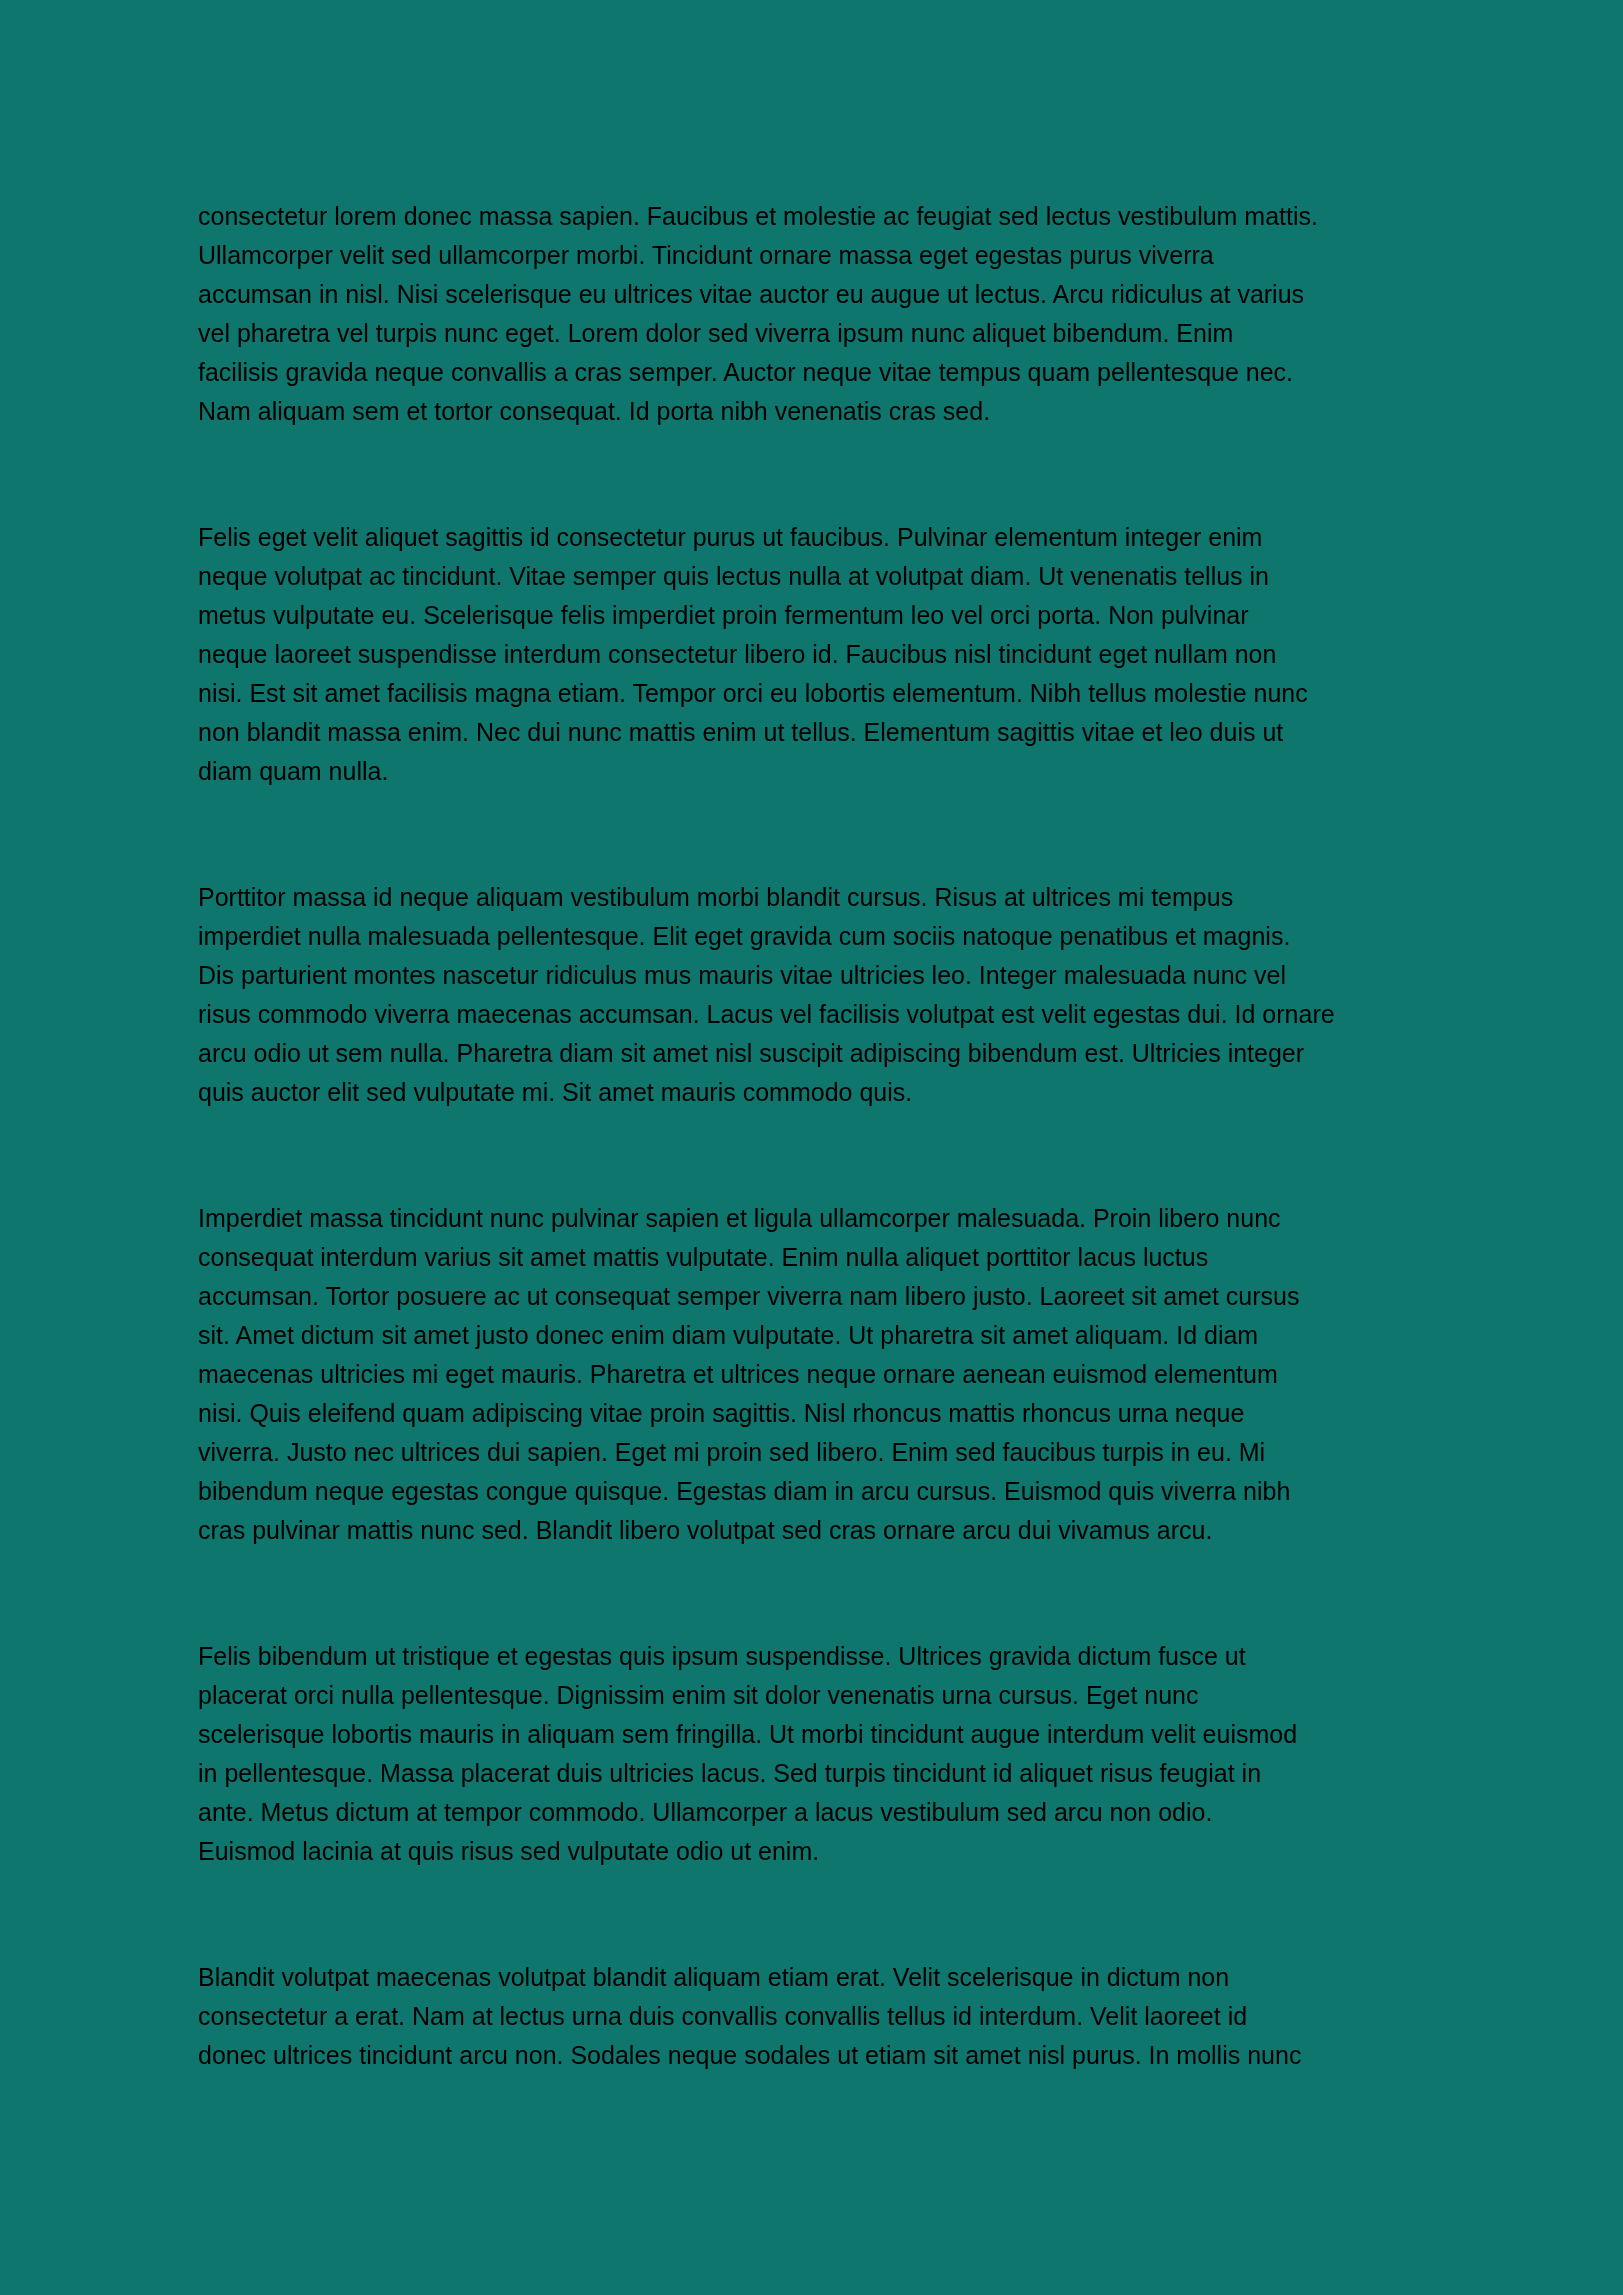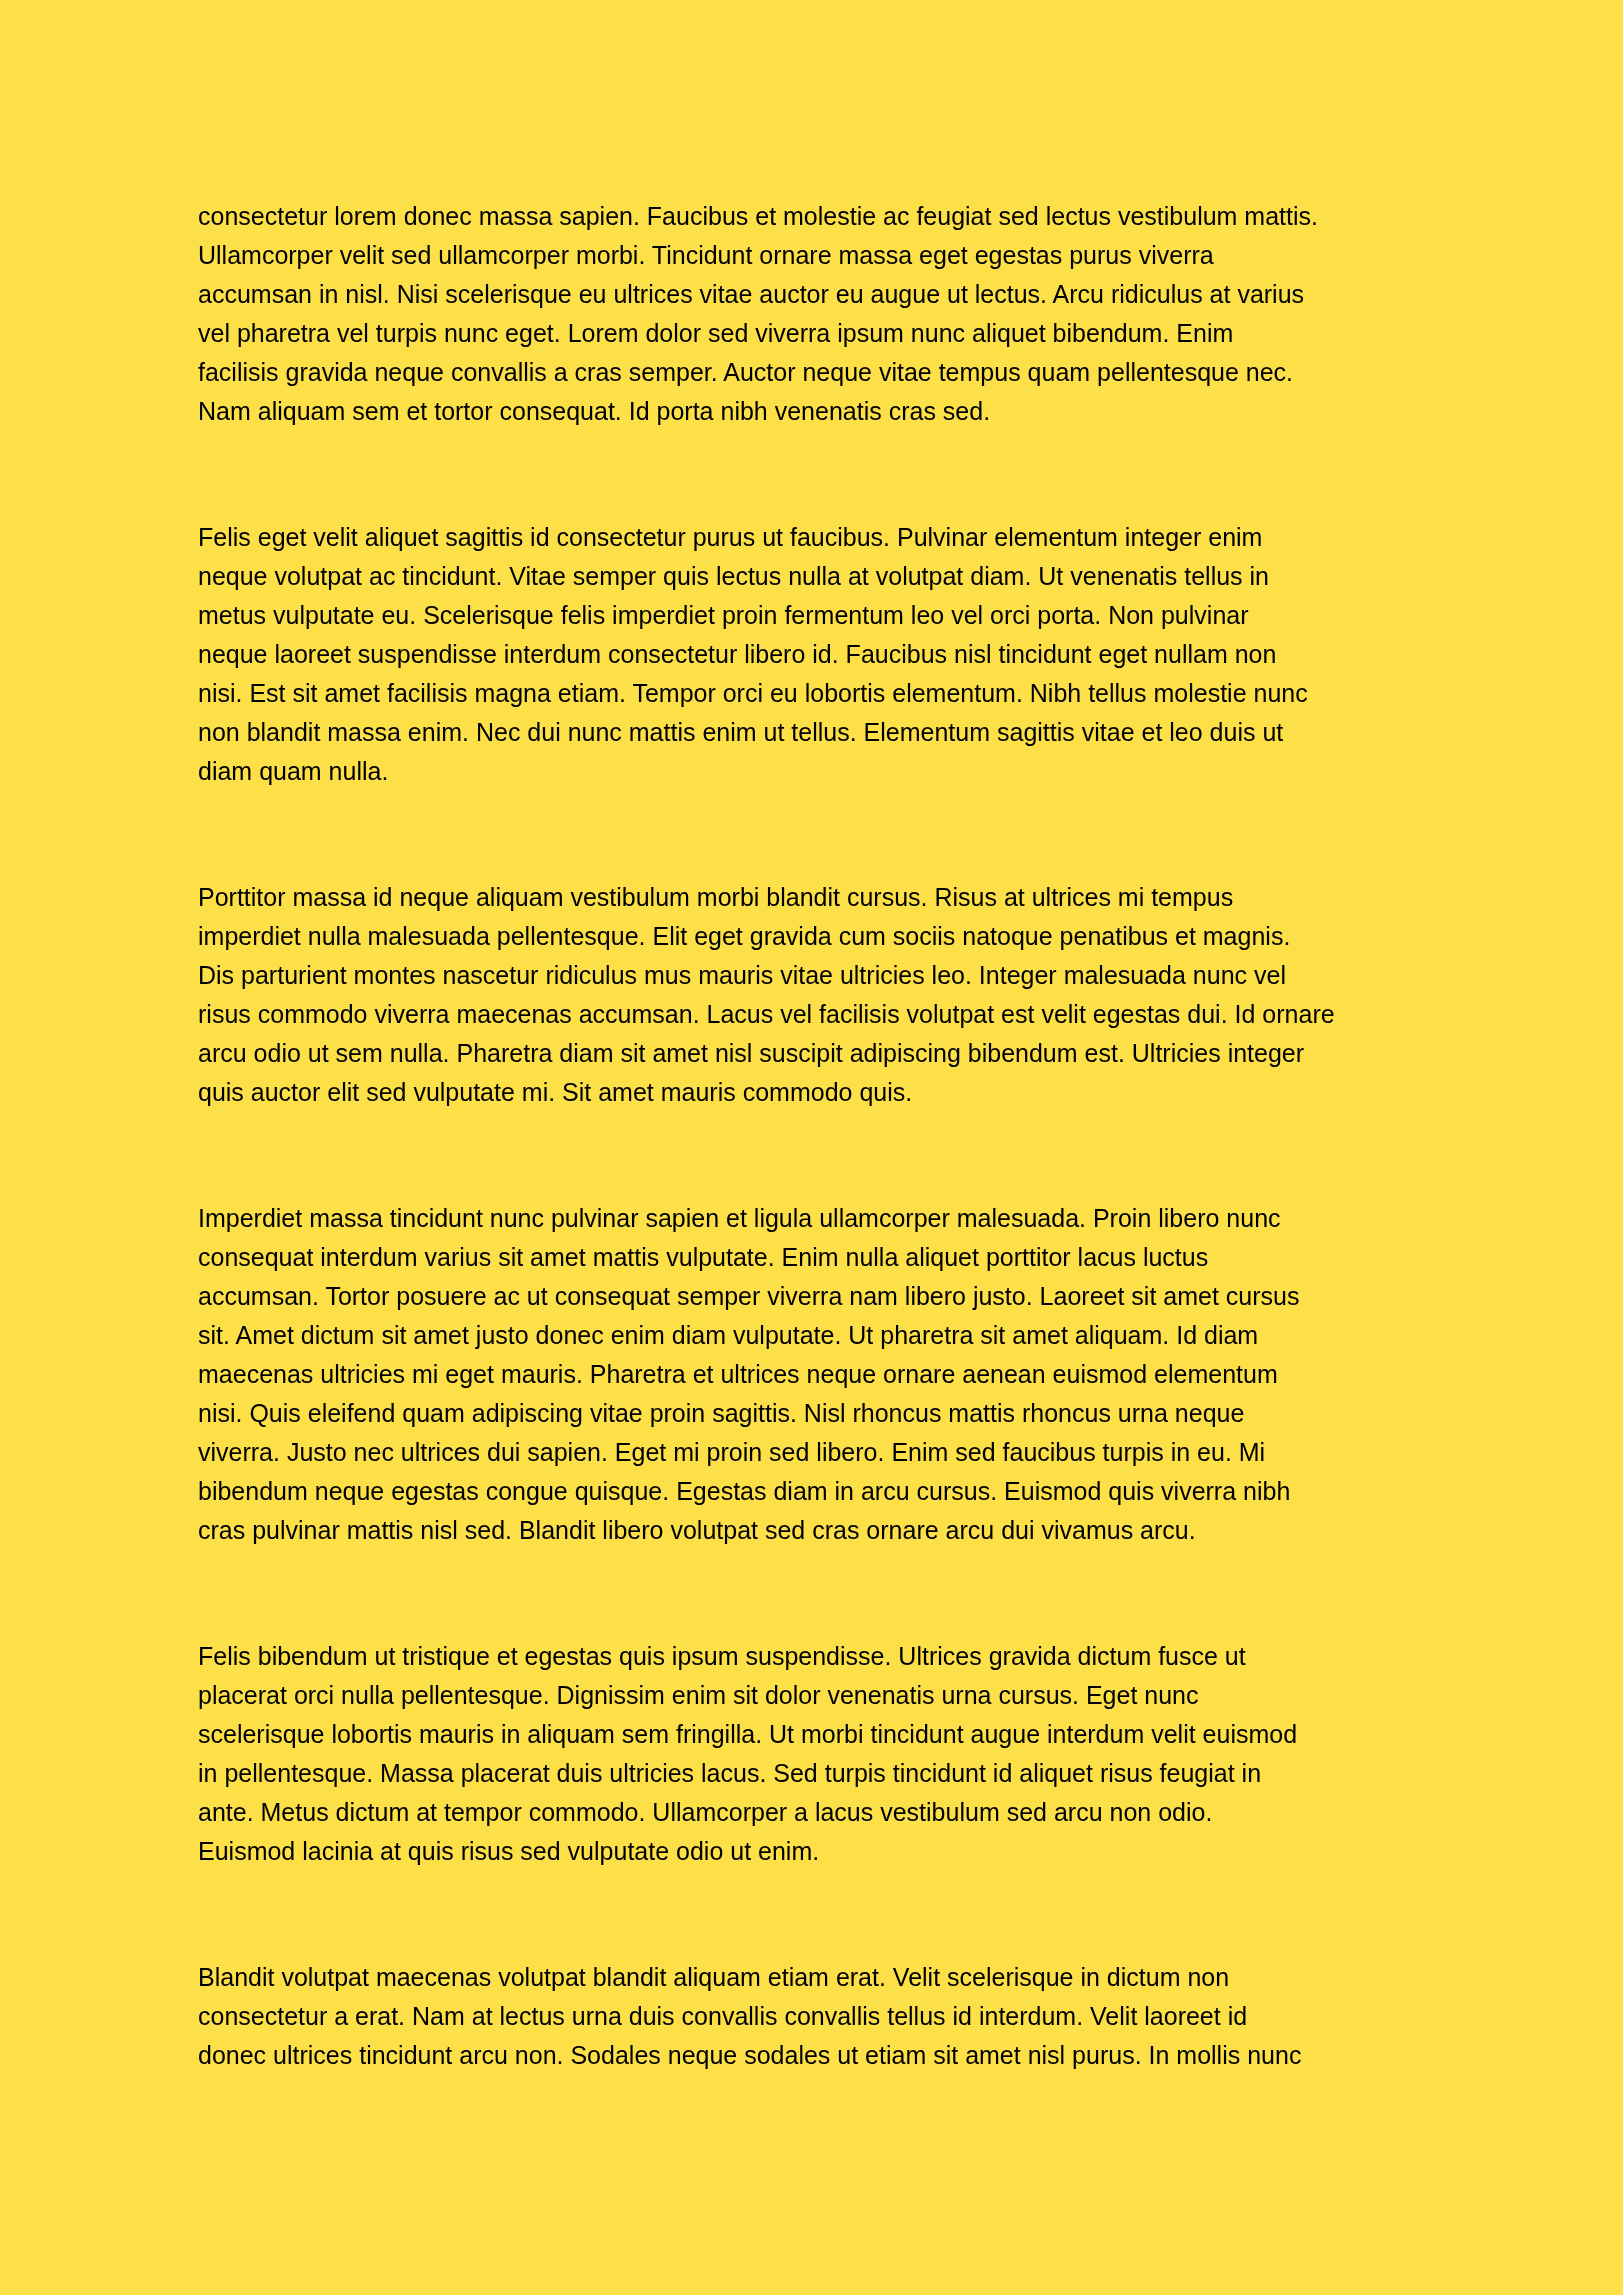--- a/index.html
+++ b/index.html
@@ -12,21 +12,21 @@
       height: 2295px;
       position: relative;
       overflow: hidden;
     }
     .page {
       position: absolute;
       left: 0;
       top: 0;
       width: 1623px;
       height: 2295px;
-      background: #fde047;
+      background: #0f766e;
     }
     .body-text {
       position: absolute;
       left: 198px;
       top: 197px;
       width: 1243px;
       font-family: "Liberation Sans", sans-serif;
       font-size: 25px;
       line-height: 39px;
       color: #000000;
@@ -77,21 +77,21 @@
 
     <p class="para">
       <span class="line">Imperdiet massa tincidunt nunc pulvinar sapien et ligula ullamcorper malesuada. Proin libero nunc</span>
       <span class="line">consequat interdum varius sit amet mattis vulputate. Enim nulla aliquet porttitor lacus luctus</span>
       <span class="line">accumsan. Tortor posuere ac ut consequat semper viverra nam libero justo. Laoreet sit amet cursus</span>
       <span class="line">sit. Amet dictum sit amet justo donec enim diam vulputate. Ut pharetra sit amet aliquam. Id diam</span>
       <span class="line">maecenas ultricies mi eget mauris. Pharetra et ultrices neque ornare aenean euismod elementum</span>
       <span class="line">nisi. Quis eleifend quam adipiscing vitae proin sagittis. Nisl rhoncus mattis rhoncus urna neque</span>
       <span class="line">viverra. Justo nec ultrices dui sapien. Eget mi proin sed libero. Enim sed faucibus turpis in eu. Mi</span>
       <span class="line">bibendum neque egestas congue quisque. Egestas diam in arcu cursus. Euismod quis viverra nibh</span>
-      <span class="line">cras pulvinar mattis nisl sed. Blandit libero volutpat sed cras ornare arcu dui vivamus arcu.</span>
+      <span class="line">cras pulvinar mattis nunc sed. Blandit libero volutpat sed cras ornare arcu dui vivamus arcu.</span>
     </p>
 
     <p class="para">
       <span class="line">Felis bibendum ut tristique et egestas quis ipsum suspendisse. Ultrices gravida dictum fusce ut</span>
       <span class="line">placerat orci nulla pellentesque. Dignissim enim sit dolor venenatis urna cursus. Eget nunc</span>
       <span class="line">scelerisque lobortis mauris in aliquam sem fringilla. Ut morbi tincidunt augue interdum velit euismod</span>
       <span class="line">in pellentesque. Massa placerat duis ultricies lacus. Sed turpis tincidunt id aliquet risus feugiat in</span>
       <span class="line">ante. Metus dictum at tempor commodo. Ullamcorper a lacus vestibulum sed arcu non odio.</span>
       <span class="line">Euismod lacinia at quis risus sed vulputate odio ut enim.</span>
     </p>

